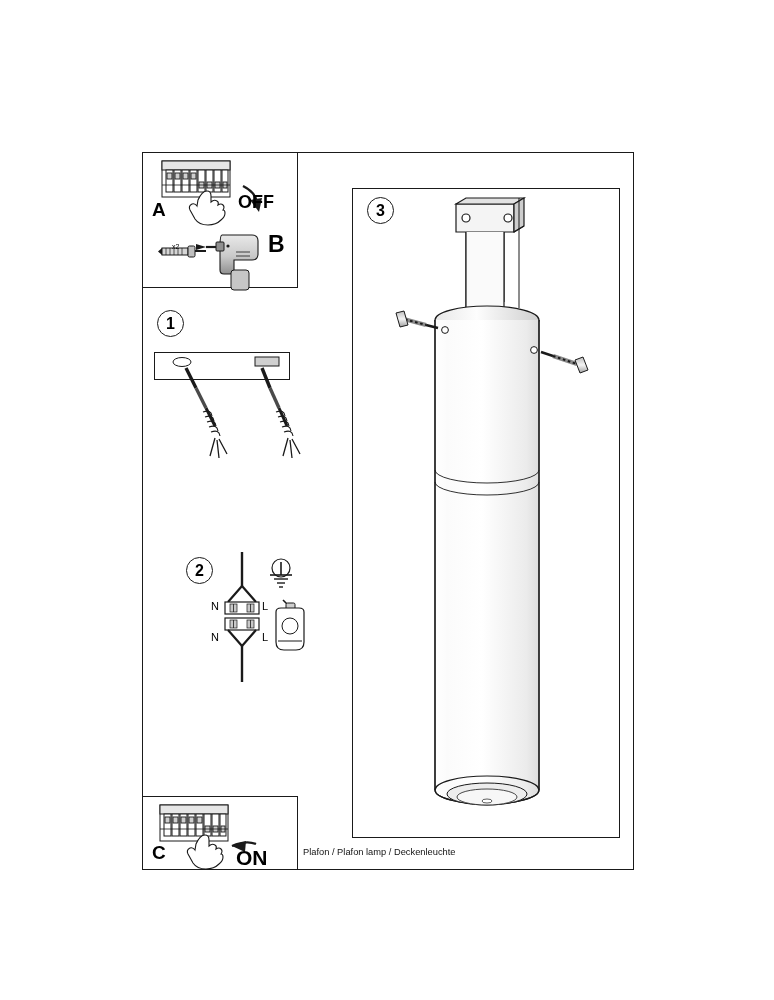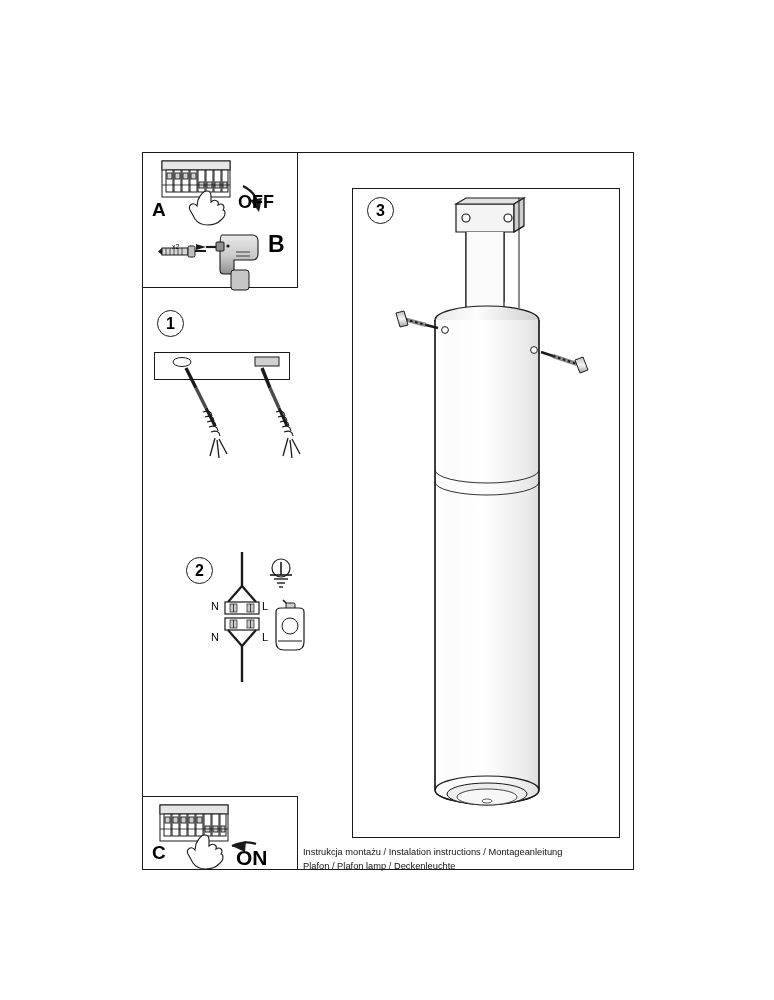--- a/index.html
+++ b/index.html
@@ -366,17 +366,16 @@
   <div class="circ-num circ-1">1</div>
   <div class="circ-num circ-2">2</div>
   <div class="circ-num circ-3">3</div>
 
   <div class="lbl" style="left:211px; top:601px; font-size:11px; font-weight:normal;">N</div>
   <div class="lbl" style="left:262px; top:601px; font-size:11px; font-weight:normal;">L</div>
   <div class="lbl" style="left:211px; top:632px; font-size:11px; font-weight:normal;">N</div>
   <div class="lbl" style="left:262px; top:632px; font-size:11px; font-weight:normal;">L</div>
 
   <div class="caption">
-    <div>Instrukcja montażu / Instalation instructions / Montageanleitung</div>
     <div>Plafon / Plafon lamp / Deckenleuchte</div>
   </div>
 
 </div>
 
 </body></html>

